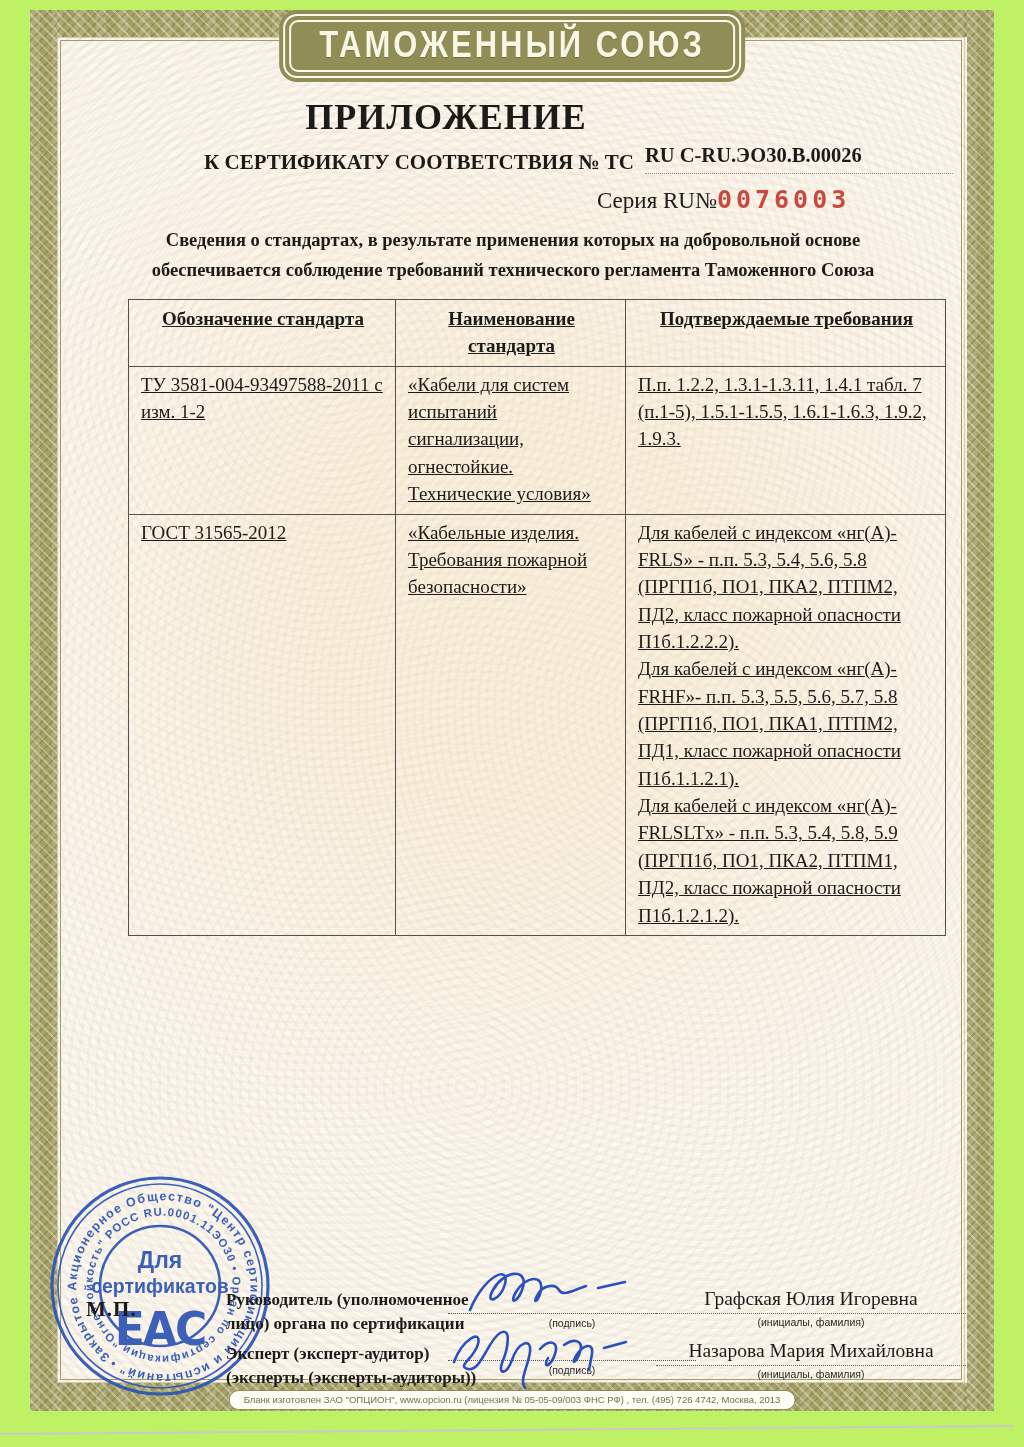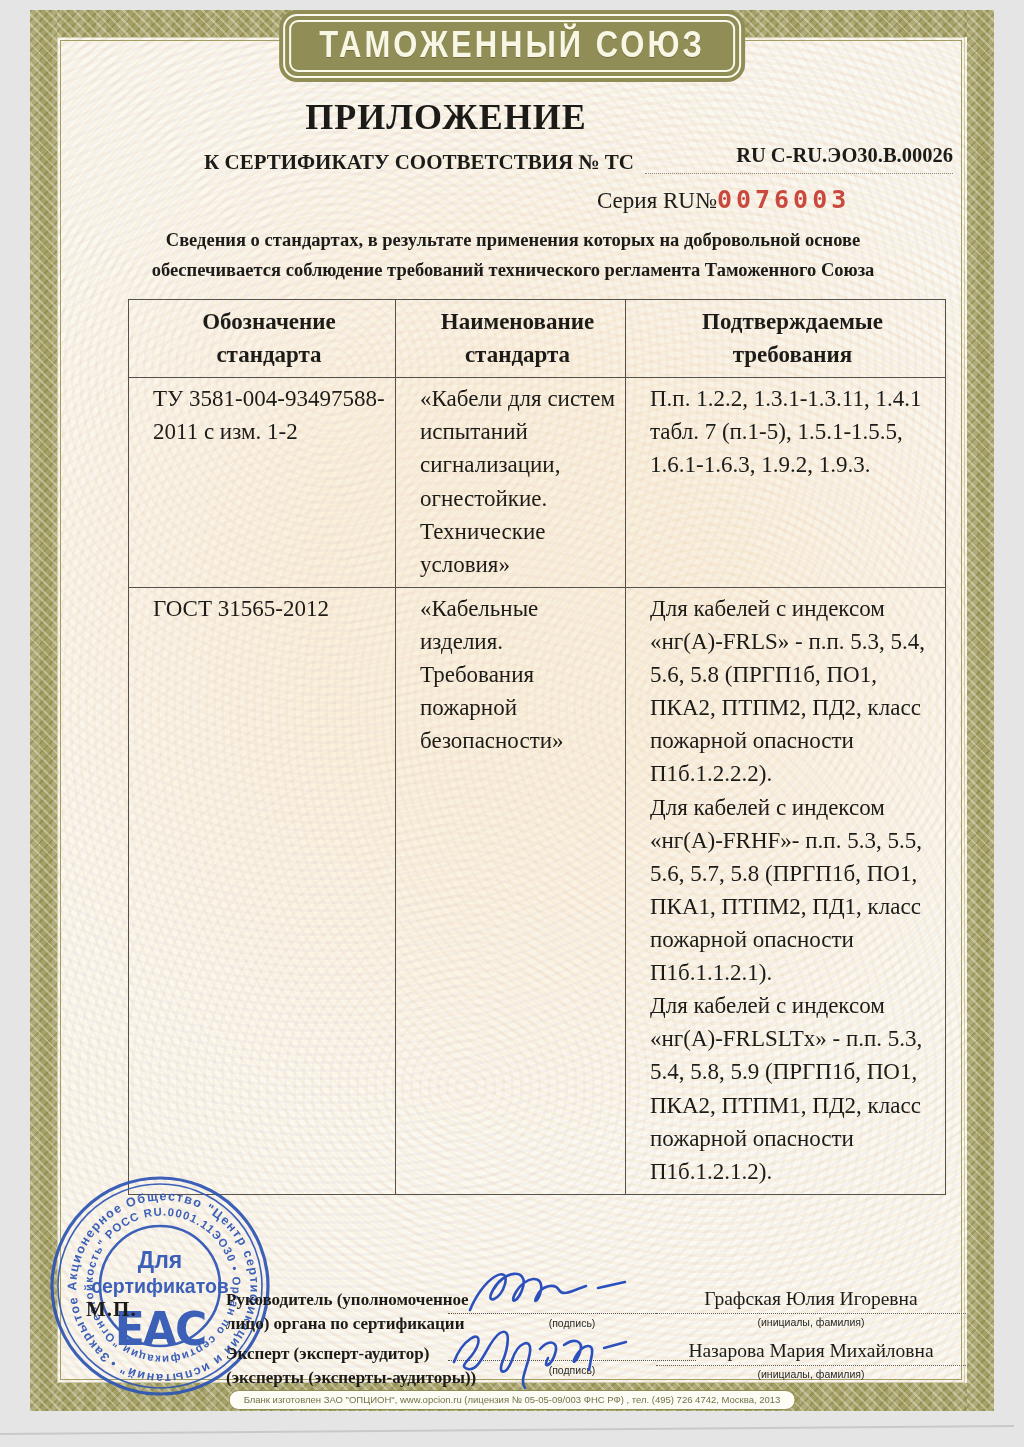--- a/index.html
+++ b/index.html
@@ -1,16 +1,16 @@
 <!DOCTYPE html>
 <html><head>
 <meta charset="utf-8">
 <style>
   html,body{margin:0;padding:0;background:#ffffff;}
-  .page{position:relative;width:1024px;height:1447px;background:#e5e5e5;overflow:hidden;
+  .page{position:relative;width:1024px;height:1447px;background:#bef264;overflow:hidden;
         font-family:"Liberation Serif","DejaVu Serif",serif;color:#1c1b17;}
 
   
   .band{position:absolute;background-color:#a5a166;
     background-image:
       repeating-linear-gradient(45deg, rgba(255,255,255,.30) 0 2px, rgba(255,255,255,0) 2px 7px),
       repeating-linear-gradient(-45deg, rgba(120,115,55,.38) 0 2px, rgba(120,115,55,0) 2px 7px),
       repeating-linear-gradient(90deg, rgba(255,255,255,.12) 0 10px, rgba(0,0,0,0) 10px 22px);}
   .band-top{left:30px;top:10px;width:964px;height:27px;}
   .band-bottom{left:30px;top:1383px;width:964px;height:28px;}
@@ -34,35 +34,35 @@
       box-shadow:0 0 0 4px #918d56;}
   .banner-inner{border:2px solid #fbfaee;border-radius:9px;padding:5px 28px 7px 28px;}
   .banner-text{display:inline-block;font-family:"Liberation Sans","DejaVu Sans",sans-serif;
       font-weight:700;font-size:31px;letter-spacing:3px;color:#f8f6e4;transform:scaleY(1.22);
       text-shadow:0 1px 0 rgba(90,86,40,.55);white-space:nowrap;}
 
   
   .doc-title{position:absolute;left:0;top:96px;width:892px;text-align:center;
       font-weight:700;font-size:36px;letter-spacing:1px;}
   .cert-label{position:absolute;left:204px;top:150px;font-weight:700;font-size:21px;white-space:nowrap;}
-  .cert-number{position:absolute;left:645px;top:144px;width:308px;text-align:right;
+  .cert-number{position:absolute;left:645px;top:144px;width:308px;text-align:left;
       font-weight:700;font-size:20.5px;border-bottom:1px dotted #8f8a80;padding-bottom:6px;white-space:nowrap;}
   .series-row{position:absolute;left:597px;top:185px;display:flex;align-items:baseline;}
   .series-label{font-size:23px;}
   .number-sign{font-size:23px;}
   .serial{font-family:"DejaVu Sans Mono","Liberation Mono",monospace;font-weight:700;
       font-size:25px;letter-spacing:4px;color:#c9493f;}
 
   .intro{position:absolute;left:110px;top:226px;width:806px;text-align:center;
       font-weight:700;font-size:18.5px;line-height:1.6;}
 
   
   .std-table{position:absolute;left:128px;top:299px;width:817px;border-collapse:collapse;table-layout:fixed;}
   .std-table th,.std-table td{border:1.6px solid #53514a;vertical-align:top;
-      font-size:23px;line-height:1.44;padding:4px 10px 6px 24px;}
+      font-size:19px;line-height:1.44;padding:4px 10px 6px 12px;text-decoration:underline;}
   .std-table th{font-weight:700;text-align:center;white-space:pre-line;padding-top:5px;height:52px;}
   .row-first td{height:80px;margin-left:12px;}
   .row-second td{height:322px;}
   .cell-pre{white-space:pre-line;}
   .req p{margin:0;}
 
   
   .stamp{position:absolute;left:46px;top:1172px;width:228px;height:228px;opacity:.92;}
   .mp-label{position:absolute;left:86px;top:1297px;font-weight:700;font-size:21px;letter-spacing:1px;}
 

